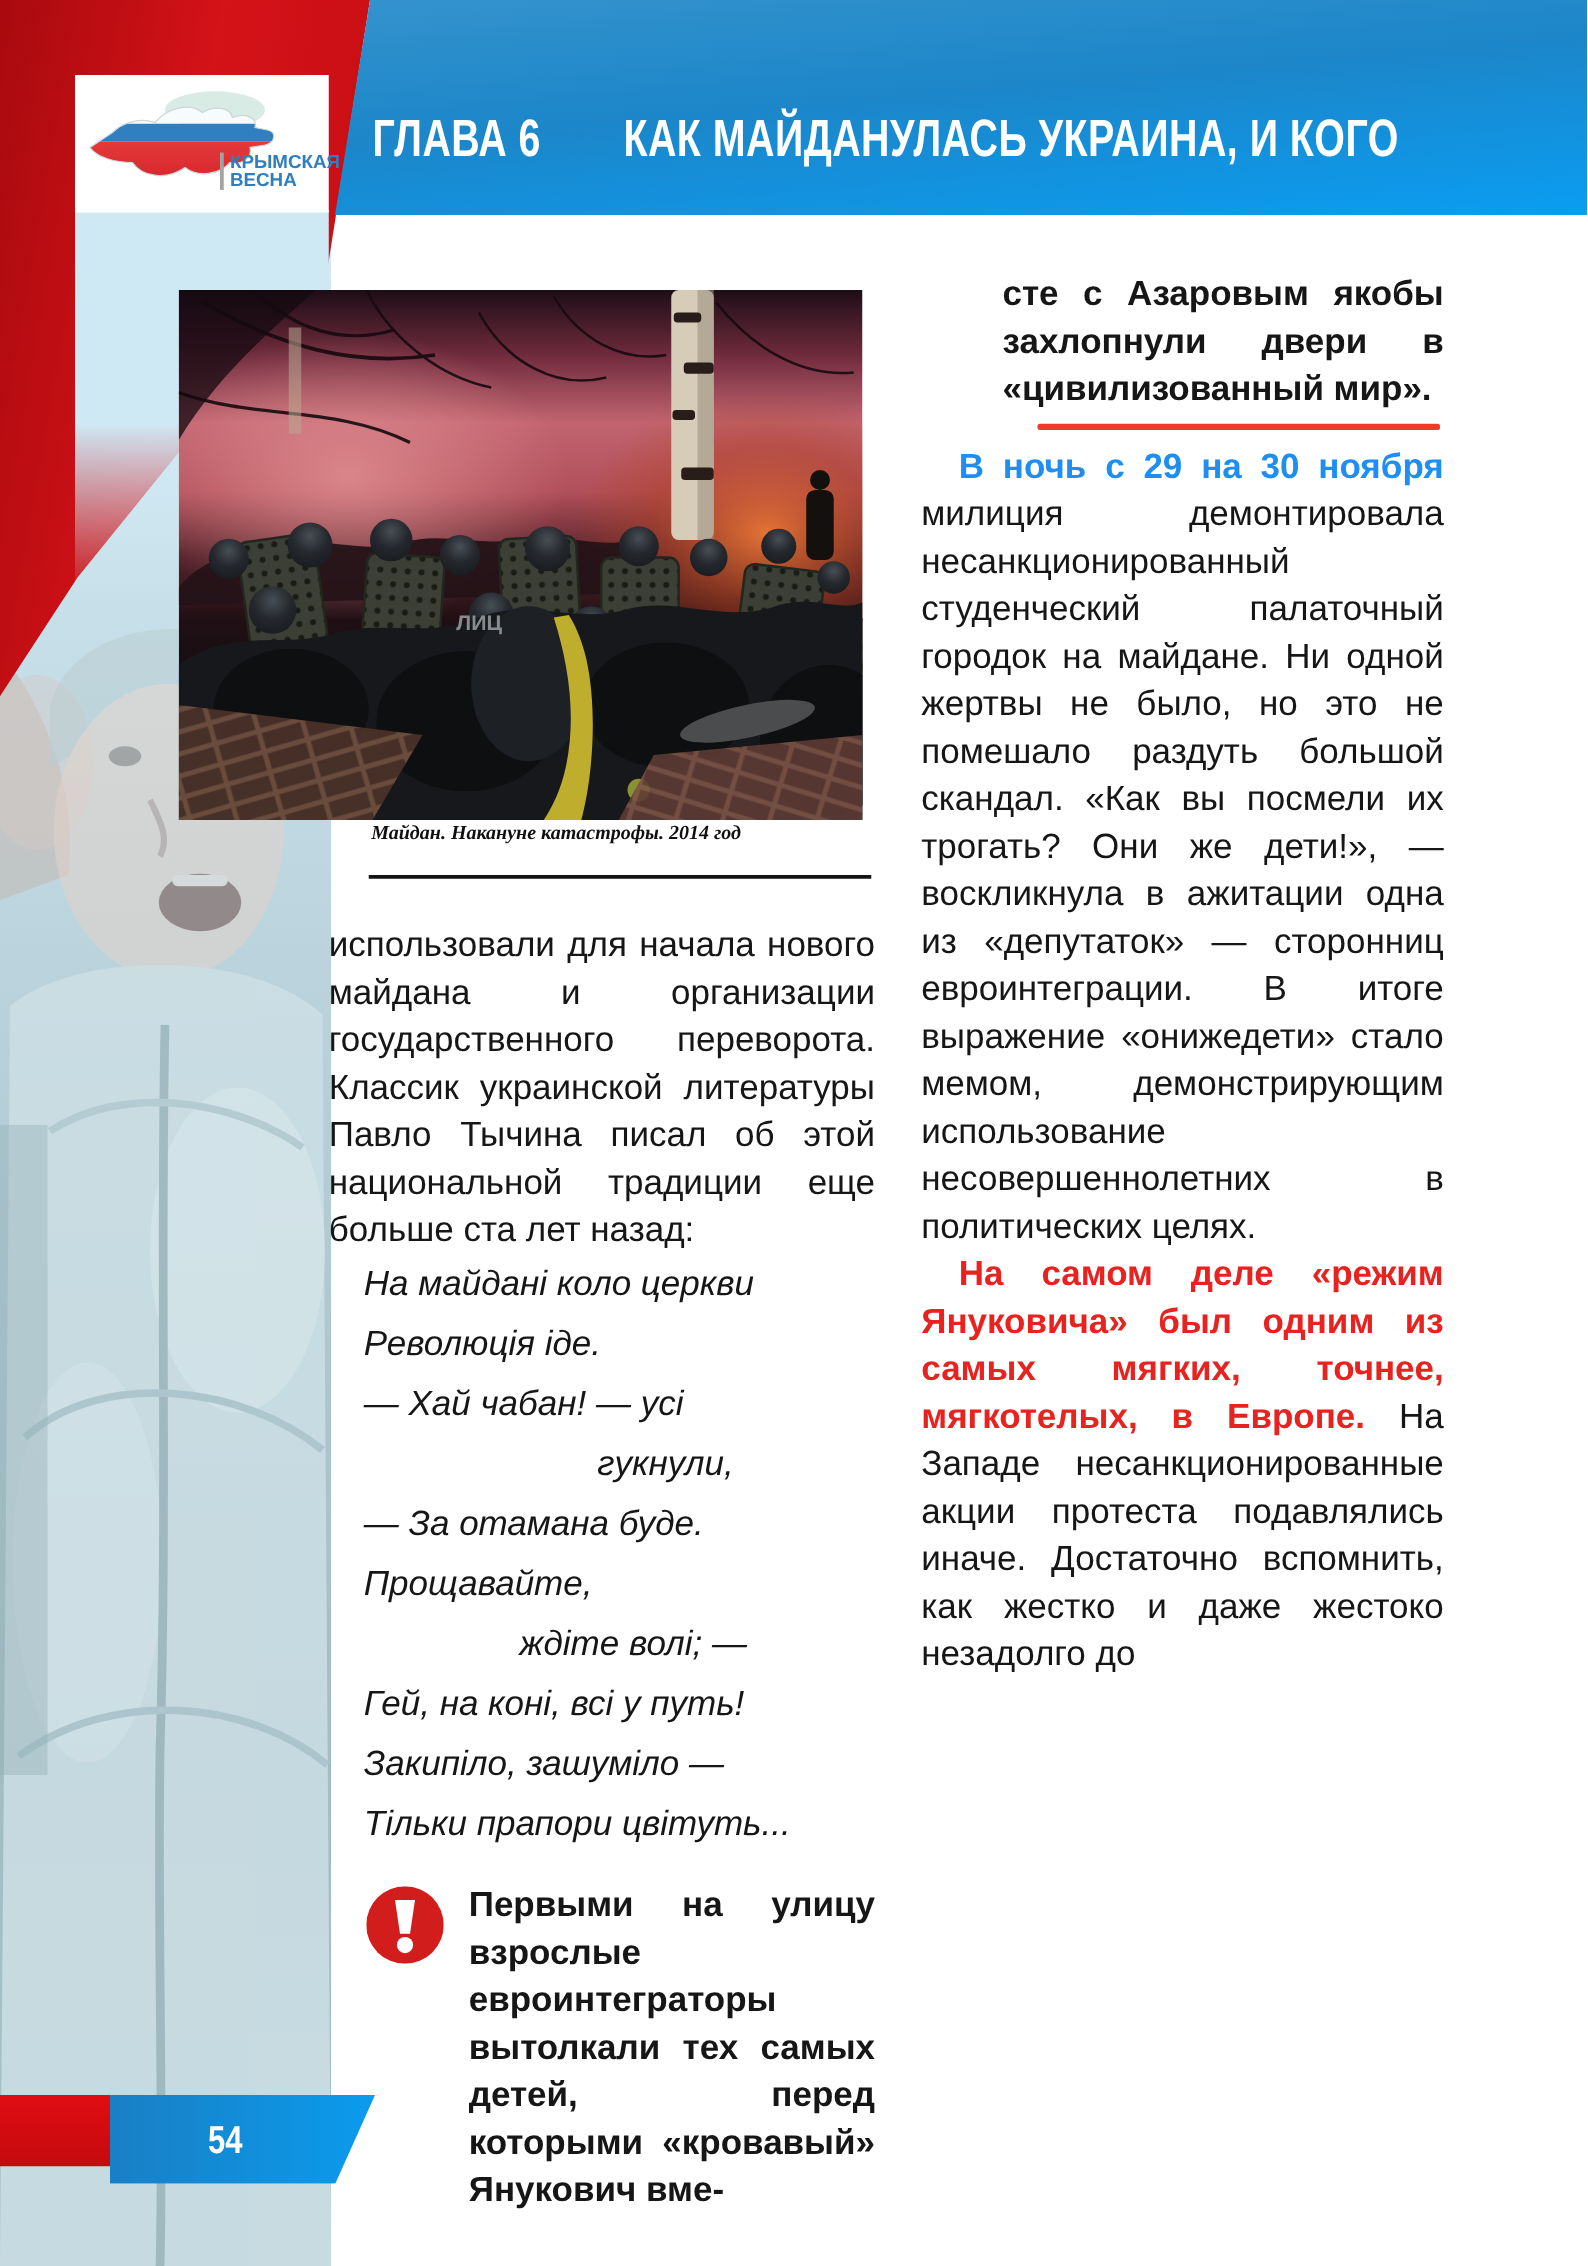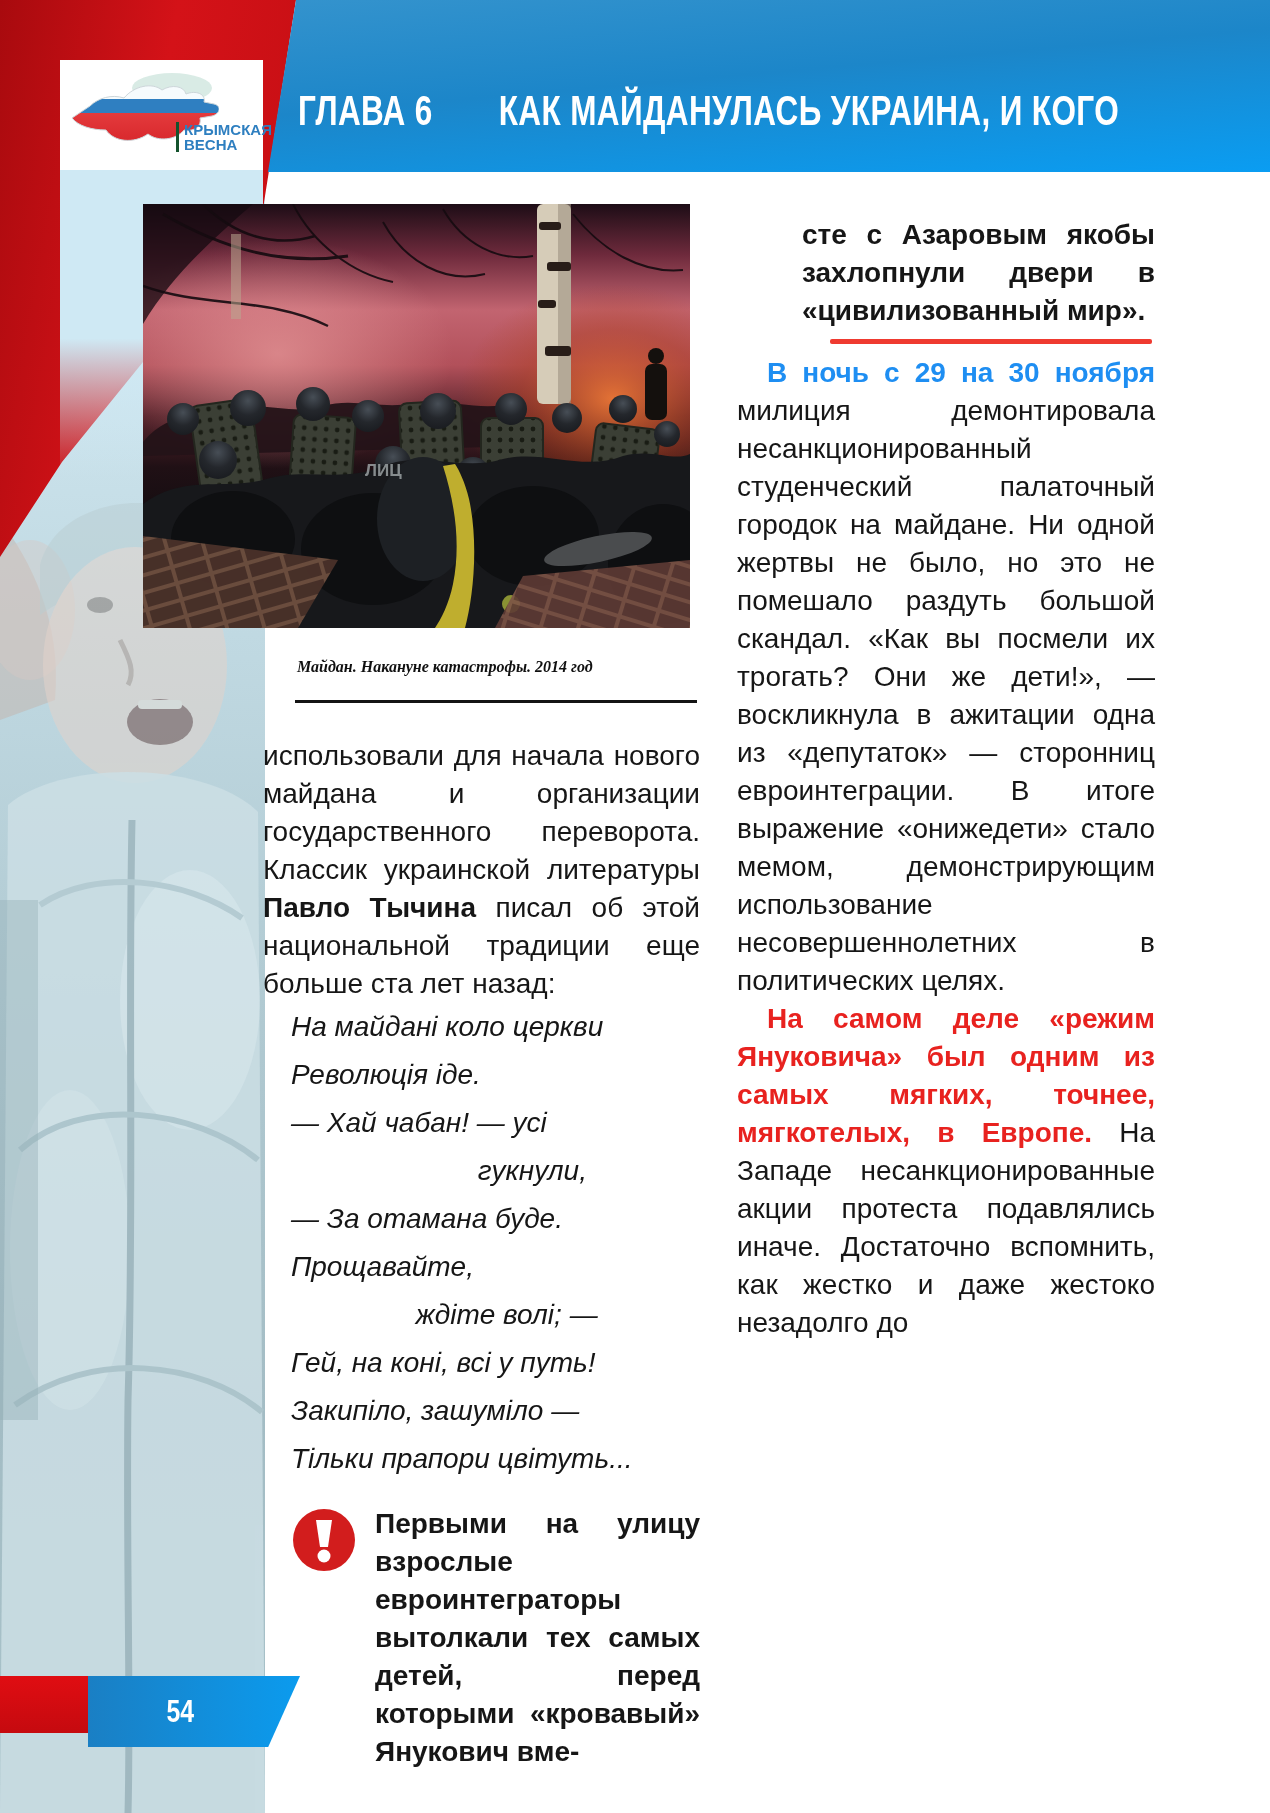--- a/index.html
+++ b/index.html
@@ -14,44 +14,44 @@
   .red-ribbon{left:0;top:0;width:300px;height:560px;
     background:linear-gradient(100deg,#a80a0e 0%,#d41218 45%,#c30e13 100%);
     clip-path:polygon(0 0,296px 0,262px 215px,62px 462px,0 557px);}
 
   
   .lightblue-strip{left:60px;top:168px;width:203px;height:310px;
     background:linear-gradient(180deg,#cfe9f4 0%,#cfe9f4 55%,rgba(207,233,244,0) 100%);}
 
   
   .logo-box{left:60px;top:60px;width:203px;height:110px;background:#ffffff;}
-  .logo-text{position:absolute;left:116px;top:62px;border-left:3px solid #14532d;
+  .logo-text{position:absolute;left:116px;top:62px;border-left:3px solid #a3a3a3;
     padding-left:5px;color:#2e7fc0;font-weight:700;font-size:15px;line-height:15px;}
 
   
   .blue-band{left:260px;top:0;width:1010px;height:172px;
     background:linear-gradient(175deg,#3493cd 0%,#1c86c9 45%,#0a9df2 100%);
     clip-path:polygon(36px 0,100% 0,100% 100%,8px 100%);}
   .band-title{position:absolute;left:38px;top:90px;display:flex;gap:88px;
     color:#ffffff;font-size:42px;font-weight:700;letter-spacing:.5px;white-space:nowrap;
     transform:scaleX(.75);transform-origin:left top;line-height:1;}
 
   
-  .maidan-photo{left:143px;top:204px;width:547px;height:357px;}
+  .maidan-photo{left:143px;top:232px;width:547px;height:357px;}
 
   .photo-caption{left:297px;top:658px;font-family:"Liberation Serif",serif;
     font-style:italic;font-weight:700;font-size:16px;color:#101010;white-space:nowrap;}
   .caption-rule{left:295px;top:700px;width:402px;height:3px;background:#141414;}
 
   
   .left-col{left:263px;top:737px;width:437px;font-size:28px;line-height:38px;text-align:justify;}
   .right-col{left:737px;top:216px;width:418px;font-size:28px;line-height:38px;text-align:justify;}
   .col p{margin:0;text-indent:30px;}
   .no-indent{text-indent:0 !important;}
-  b.name{font-weight:700;}
+  b.name{font-weight:400;}
   .poem{margin-left:28px;font-style:italic;white-space:pre;text-align:left;line-height:48px;}
   .alert{position:relative;margin-top:22px;min-height:230px;}
   .alert-icon{position:absolute;left:30px;top:4px;width:62px;height:62px;}
   .alert-text{margin-left:112px;font-weight:700;text-align:justify;}
   .lead{margin-left:65px;font-weight:700;}
   .red-rule{margin:9px 0 10px 93px;width:322px;height:5px;background:#ef3a30;border-radius:2px;}
   .hl-blue{color:#1e8ef2;font-weight:700;}
   .hl-red{color:#e8221f;font-weight:700;}
 
   

